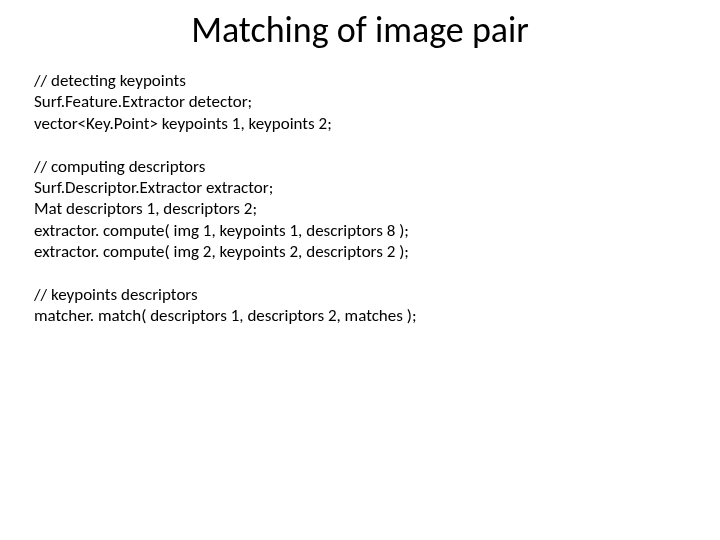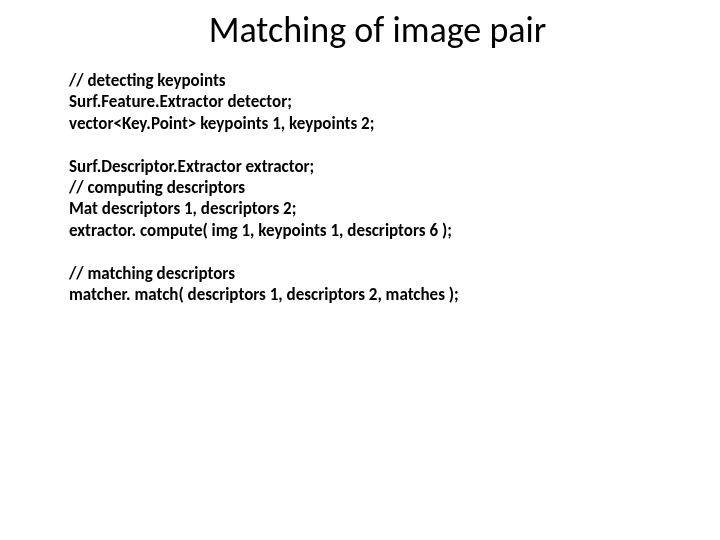--- a/index.html
+++ b/index.html
@@ -10,35 +10,33 @@
     background: #ffffff;
     font-family: Calibri, "Segoe UI", Arial, sans-serif;
     color: #000000;
     overflow: hidden;
   }
   .slide {
     width: 720px;
     height: 540px;
     position: relative;
     box-sizing: border-box;
-    padding-left: 35px;
   }
   .title {
     text-align: center;
     font-size: 36px;
     font-weight: 400;
     margin: 0;
     padding-top: 8px;
     padding-bottom: 18px;
     letter-spacing: 0px;
   }
   .content {
     padding-left: 34px;
     padding-right: 34px;
-    font-weight: bold;
   }
   .block {
     margin-bottom: 22px;
   }
   .line {
     font-size: 17px;
     line-height: 1.25;
     white-space: pre;
   }
 </style>
@@ -49,25 +47,26 @@
   <h1 class="title">Matching of image pair</h1>
   <div class="content">
 
     <div class="block">
       <div class="line">// detecting keypoints</div>
       <div class="line">Surf.Feature.Extractor detector;</div>
       <div class="line">vector&lt;Key.Point&gt; keypoints 1, keypoints 2;</div>
     </div>
 
     <div class="block">
+      <div class="line">// computing descriptors</div>
       <div class="line">Surf.Descriptor.Extractor extractor;</div>
-      <div class="line">// computing descriptors</div>
       <div class="line">Mat descriptors 1, descriptors 2;</div>
-      <div class="line">extractor. compute( img 1, keypoints 1, descriptors 6 );</div>
+      <div class="line">extractor. compute( img 1, keypoints 1, descriptors 8 );</div>
+      <div class="line">extractor. compute( img 2, keypoints 2, descriptors 2 );</div>
     </div>
 
     <div class="block">
-      <div class="line">// matching descriptors</div>
+      <div class="line">// keypoints descriptors</div>
       <div class="line">matcher. match( descriptors 1, descriptors 2, matches );</div>
     </div>
 
   </div>
 </div>
 
 </body></html>

